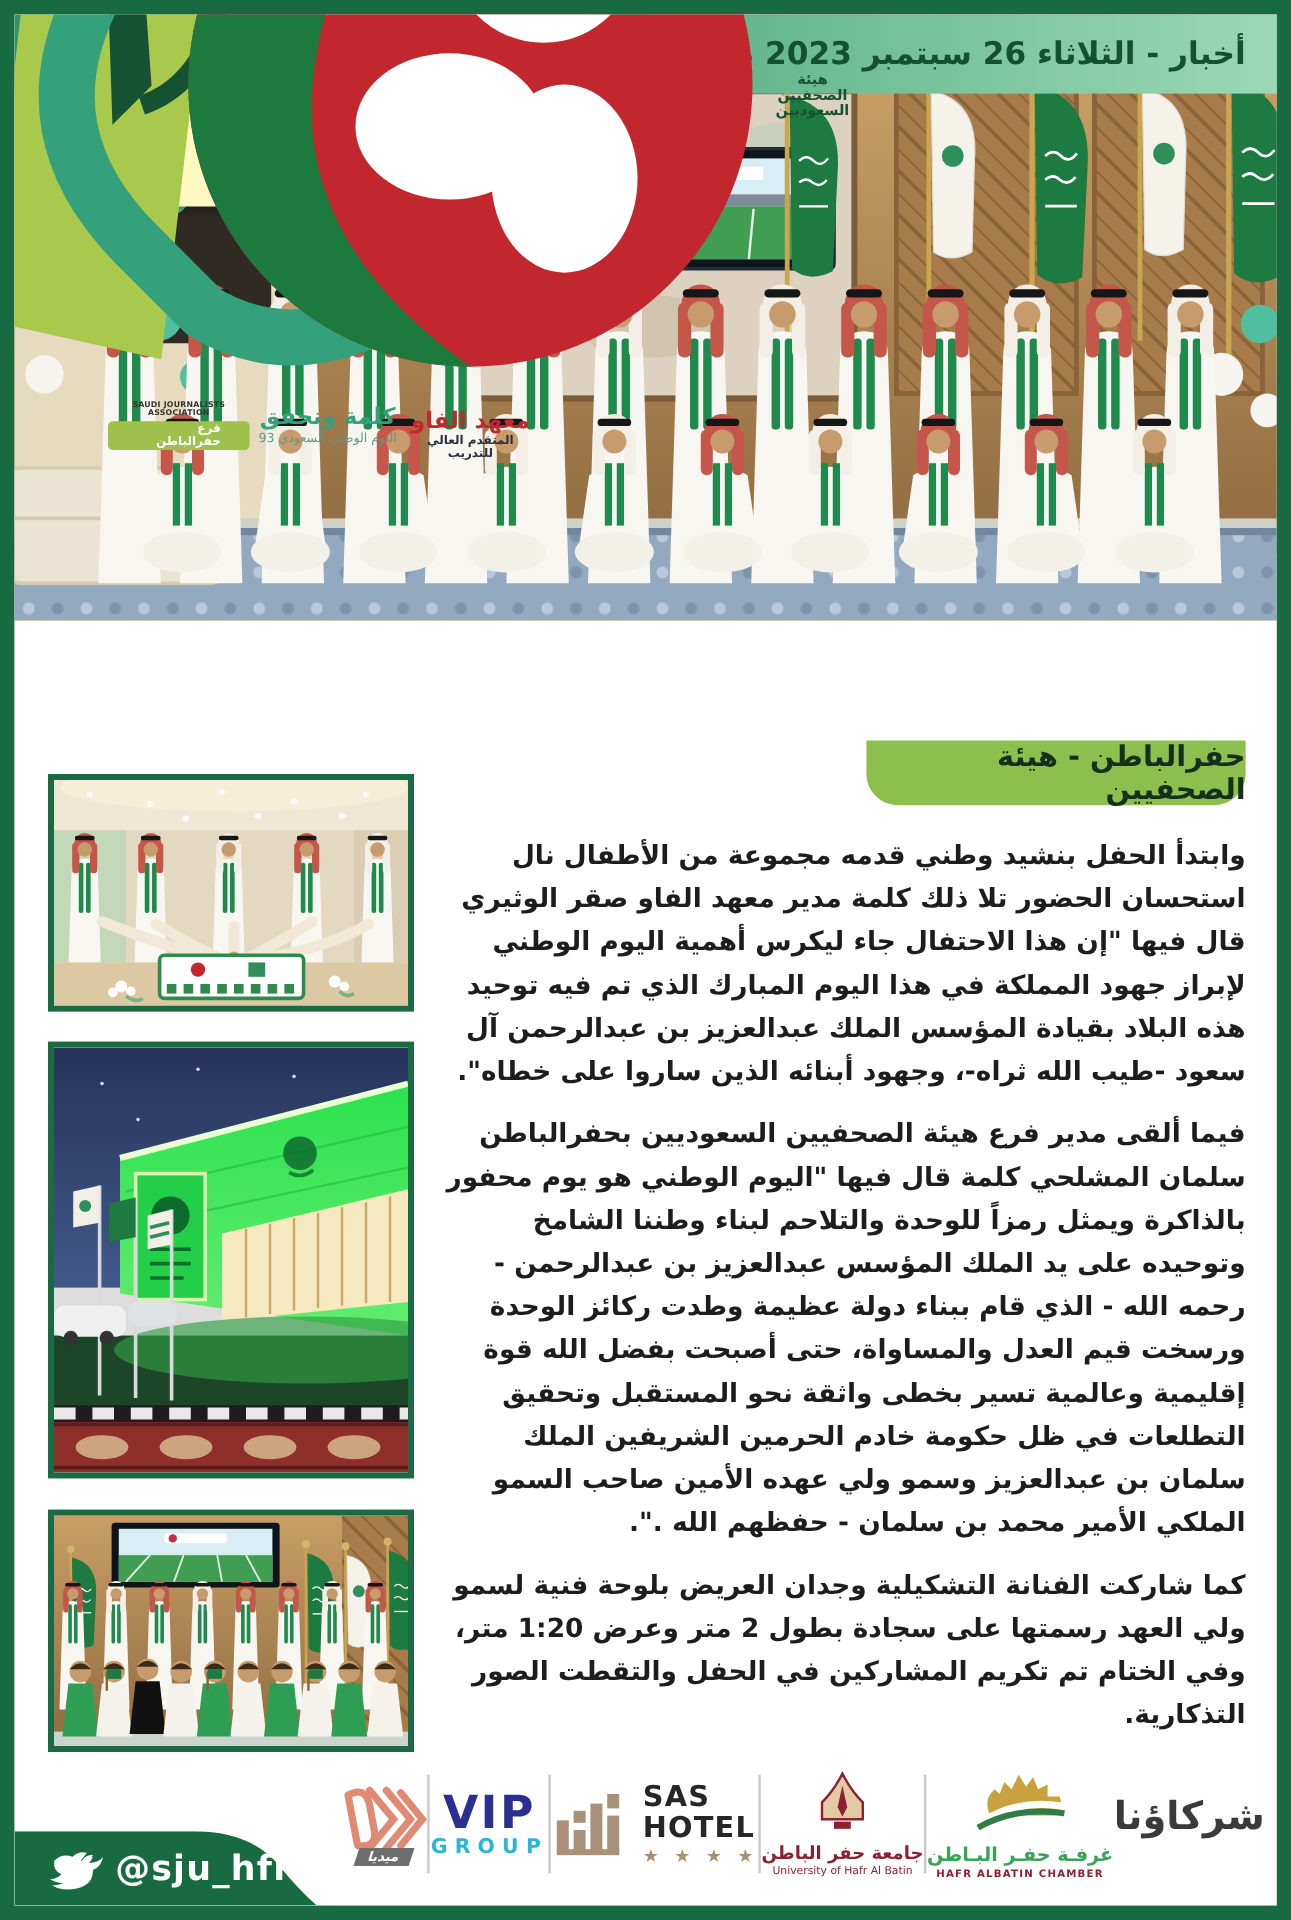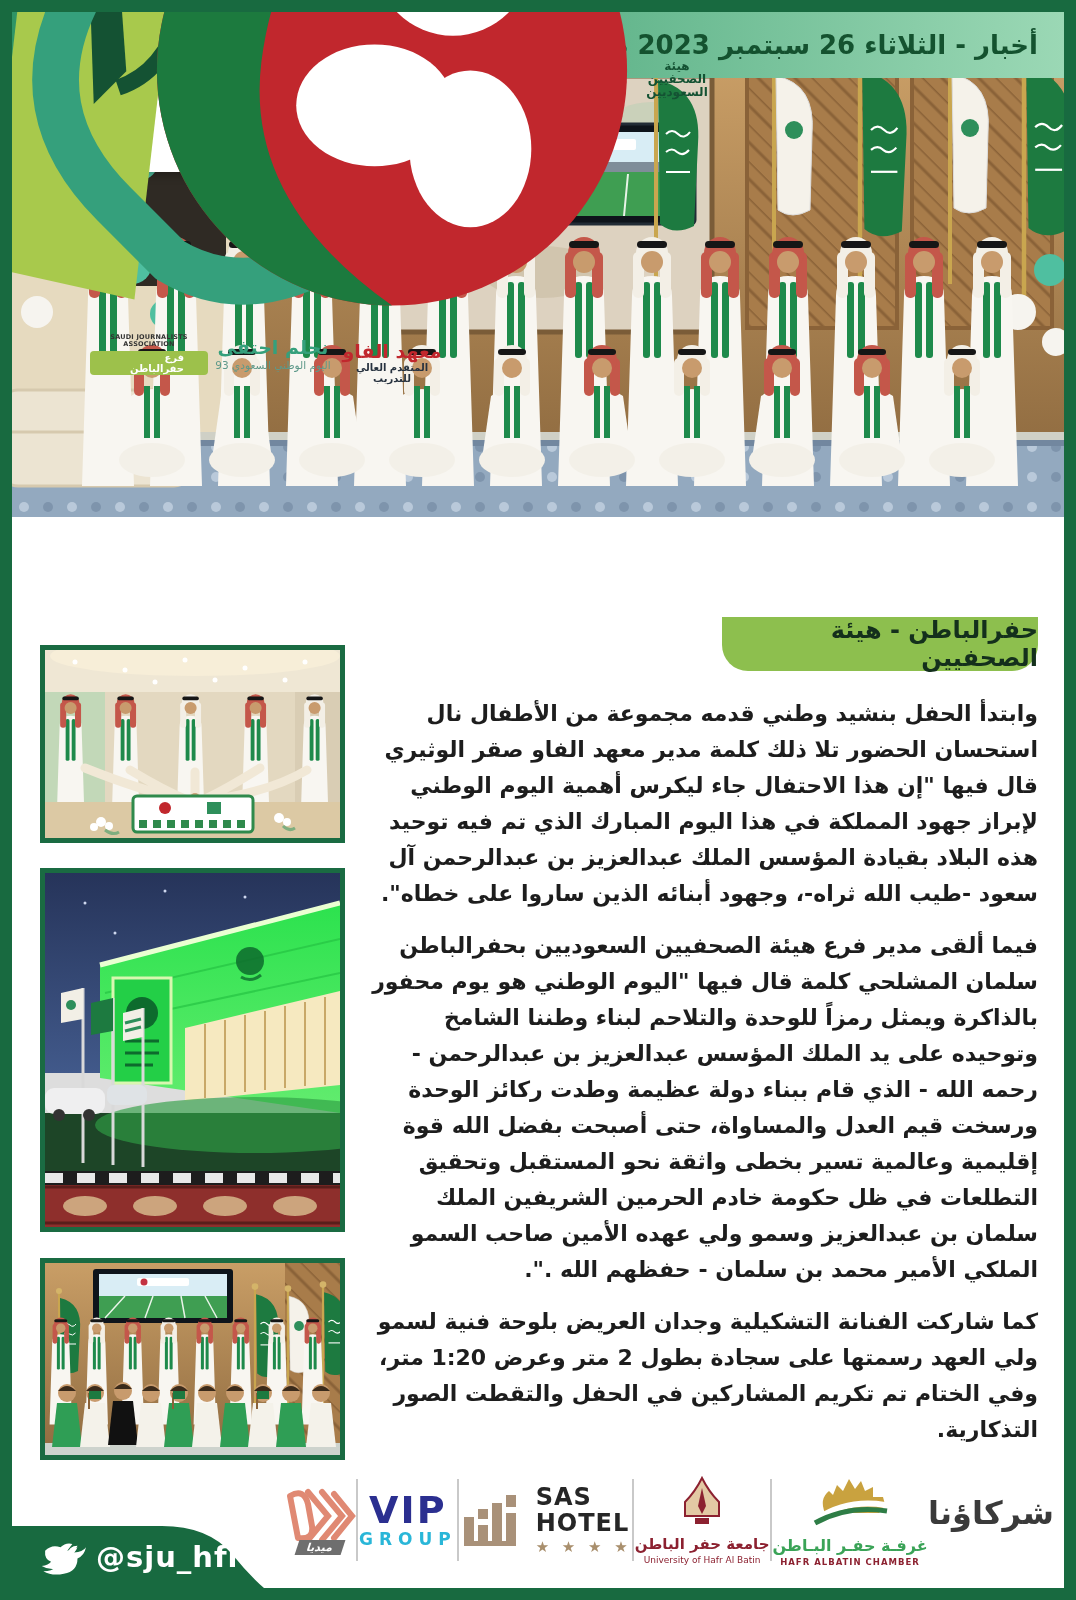--- a/index.html
+++ b/index.html
@@ -4,21 +4,21 @@
 <style>
   html,body{margin:0;padding:0;background:#9aa49d;}
   .page{position:relative;width:1076px;height:1600px;background:#186a40;font-family:"DejaVu Sans",sans-serif;margin:0 auto;overflow:hidden;}
   .paper{position:absolute;left:12px;top:12px;width:1052px;height:1576px;background:#ffffff;overflow:hidden;}
 
   
   .hero{position:absolute;left:0;top:0;width:1052px;height:505px;background:#a5825a;}
   .hero svg{display:block;width:1052px;height:505px;}
   .band{position:absolute;left:0;top:0;width:1052px;height:66px;background:linear-gradient(90deg,#2f9466 0%,#55ad82 45%,#9bd8b5 100%);display:flex;align-items:center;justify-content:flex-end;padding:0 26px;box-sizing:border-box;}
   .band .date{color:#14522f;font-weight:bold;font-size:26px;direction:rtl;}
-  .logo-card{position:absolute;left:66px;top:18px;width:376px;height:142px;background:#ffffff;border-radius:22px;box-shadow:0 3px 10px rgba(0,0,0,.3);display:flex;align-items:center;justify-content:space-between;padding:8px 12px;box-sizing:border-box;}
+  .logo-card{position:absolute;left:66px;top:18px;width:376px;height:142px;background:#fef9c3;border-radius:22px;box-shadow:0 3px 10px rgba(0,0,0,.3);display:flex;align-items:center;justify-content:space-between;padding:8px 12px;box-sizing:border-box;}
   .logo-block{display:flex;flex-direction:column;align-items:center;justify-content:center;text-align:center;line-height:1.1;}
   .sja-row{display:flex;align-items:center;gap:4px;}
   .sja-ar{color:#145233;font-weight:bold;font-size:12px;width:74px;direction:rtl;}
   .sja-en{color:#333;font-size:6.5px;font-weight:bold;letter-spacing:.2px;margin-top:2px;}
   .sja-badge{background:#9dc14b;color:#fff;font-size:10px;font-weight:bold;border-radius:4px;padding:1px 24px;margin-top:3px;direction:rtl;text-align:right;}
   .nd-slogan{color:#35a07c;font-weight:bold;font-size:19px;direction:rtl;margin-top:2px;}
   .nd-sub{color:#5e998a;font-size:10.5px;direction:rtl;margin-top:2px;}
   .alfaw-name{color:#c1272d;font-weight:bold;font-size:19px;direction:rtl;margin-top:18px;}
   .alfaw-sub{color:#27323f;font-size:10px;font-weight:bold;direction:rtl;margin-top:1px;}
 
@@ -225,21 +225,21 @@
           <span class="sja-badge">فرع حفرالباطن</span>
         </div>
 
         <div class="logo-block" style="width:130px;">
           <span>
             <svg width="62" height="54" viewBox="0 0 62 54">
               <path d="M14,40 Q4,30 10,18 Q16,6 30,8 Q38,2 48,8 Q60,12 56,26 Q54,40 42,42 Q30,52 20,46 Z" fill="none" stroke="#35a07c" stroke-width="5" stroke-linejoin="round"></path>
               <path d="M22,30 q8,-10 18,-4" stroke="#35a07c" stroke-width="4" fill="none"></path>
             </svg>
           </span>
-          <span class="nd-slogan">نحلم احتفى</span>
+          <span class="nd-slogan">كلمة ونحقق</span>
           <span class="nd-sub">اليوم الوطني السعودي 93</span>
         </div>
 
         <div class="logo-block" style="width:108px;">
           <span>
             <svg width="58" height="58" viewBox="0 0 58 58">
               <circle cx="29" cy="29" r="27" fill="#c1272d"></circle>
               <path d="M29,2 A27,27 0 0 0 29,56 Q12,44 14,28 Q16,12 29,2 Z" fill="#1c7a3e"></path>
               <circle cx="36" cy="16" r="9" fill="#fff"></circle>
               <ellipse cx="27" cy="33" rx="9" ry="7" fill="#fff"></ellipse>

